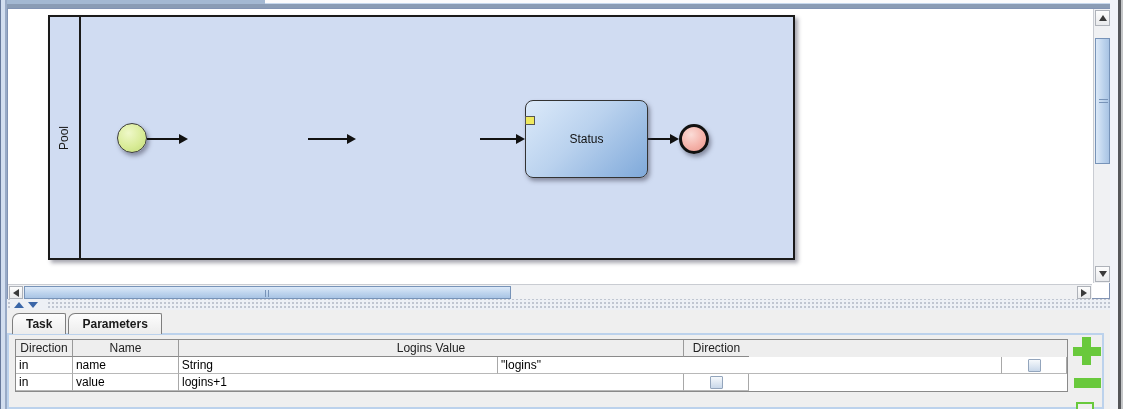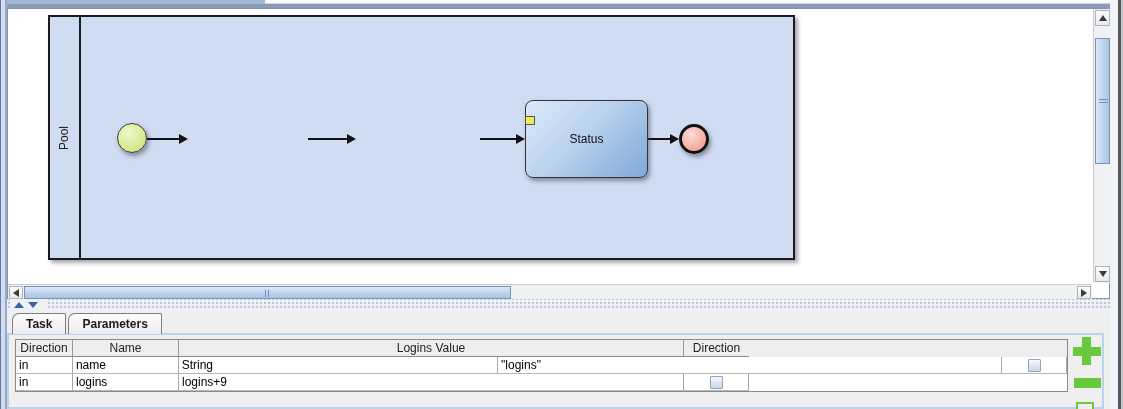--- a/index.html
+++ b/index.html
@@ -194,22 +194,22 @@
       <div class="pcell c0">in</div>
       <div class="pcell c1">name</div>
       <div class="pcell c2">String</div>
       <div class="pcell c3">"logins"</div>
       <div class="pcell c4">
           <span class="checkbox"></span>
         </div>
     </div>
     <div class="prow body">
       <div class="pcell c0">in</div>
-      <div class="pcell c1">logins</div>
-      <div class="pcell c3">logins+9</div>
+      <div class="pcell c1">value</div>
+      <div class="pcell c3">logins+1</div>
       <div class="pcell c4">
           <span class="checkbox"></span>
         </div>
     </div>
   </div>
 
   <div class="plus-button"></div>
   <div class="minus-button"></div>
   <div class="partial-button"></div>
 

